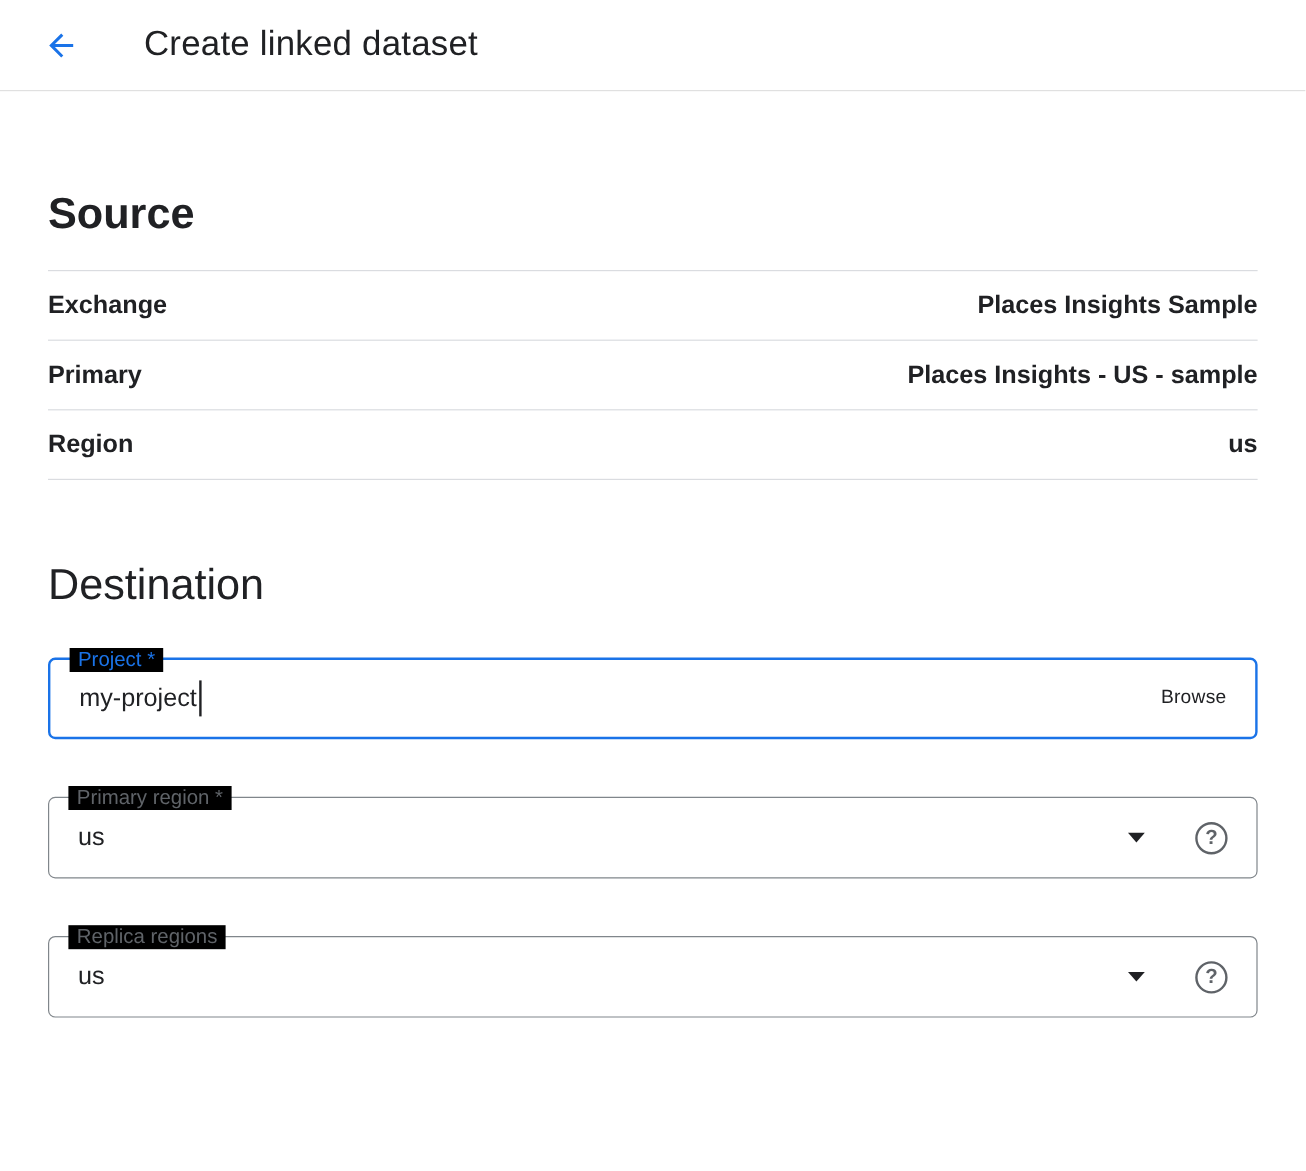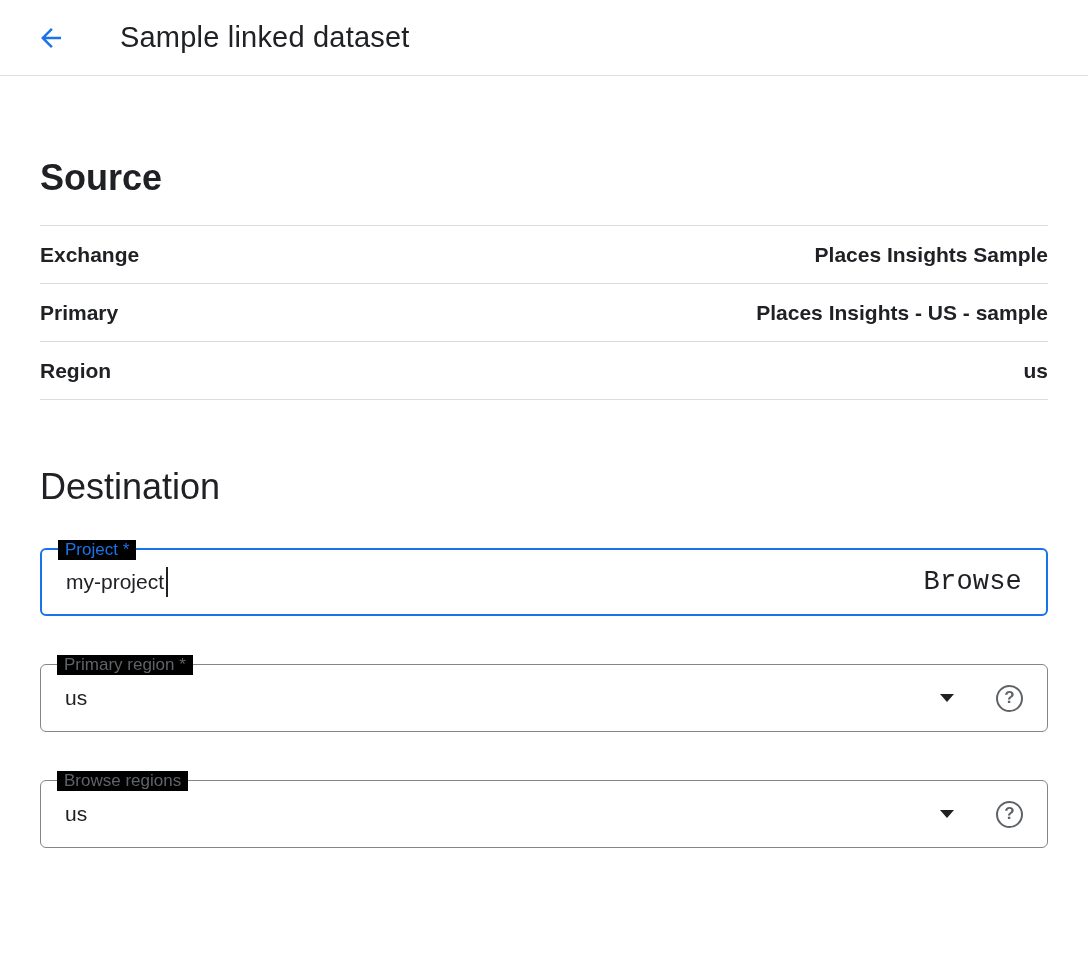--- a/index.html
+++ b/index.html
@@ -94,22 +94,22 @@
     width: 2px;
     height: 30px;
     background: #202124;
     margin-left: 2px;
     flex: 0 0 auto;
   }
   .browse-btn {
     margin-left: auto;
     background: none;
     border: none;
-    font-family: Liberation Mono, monospace;
-    font-size: 27px;
+    font-family: Liberation Sans, sans-serif;
+    font-size: 16px;
     color: #202124;
     cursor: pointer;
     letter-spacing: 0.2px;
   }
   .caret {
     margin-left: auto;
     width: 0;
     height: 0;
     border-left: 7px solid transparent;
     border-right: 7px solid transparent;
@@ -137,21 +137,21 @@
 <body>
 
 <div class="header">
   <button class="back-btn">
     <span style="display:flex;">
       <svg width="30" height="30" viewBox="0 0 24 24" fill="#1a73e8" aria-hidden="true">
         <path d="M20 11H7.83l5.59-5.59L12 4l-8 8 8 8 1.41-1.41L7.83 13H20v-2z"></path>
       </svg>
     </span>
   </button>
-  <h1 class="page-title">Sample linked dataset</h1>
+  <h1 class="page-title">Create linked dataset</h1>
 </div>
 
 <div class="content">
 
   <h2 class="section-heading source-heading">Source</h2>
 
   <div class="kv-table">
     <div class="kv-row">
       <div class="kv-label">Exchange</div>
       <div class="kv-value">Places Insights Sample</div>
@@ -179,21 +179,21 @@
 
 
     <div class="field">
       <span class="float-label">Primary region *</span>
       <span class="field-value">us</span>
       <span class="caret"></span>
       <span class="help-icon">?</span>
     </div>
 
     <div class="field">
-      <span class="float-label">Browse regions</span>
+      <span class="float-label">Replica regions</span>
       <span class="field-value">us</span>
       <span class="caret"></span>
       <span class="help-icon">?</span>
     </div>
 
   </div>
 
 </div>
 
 </body></html>

